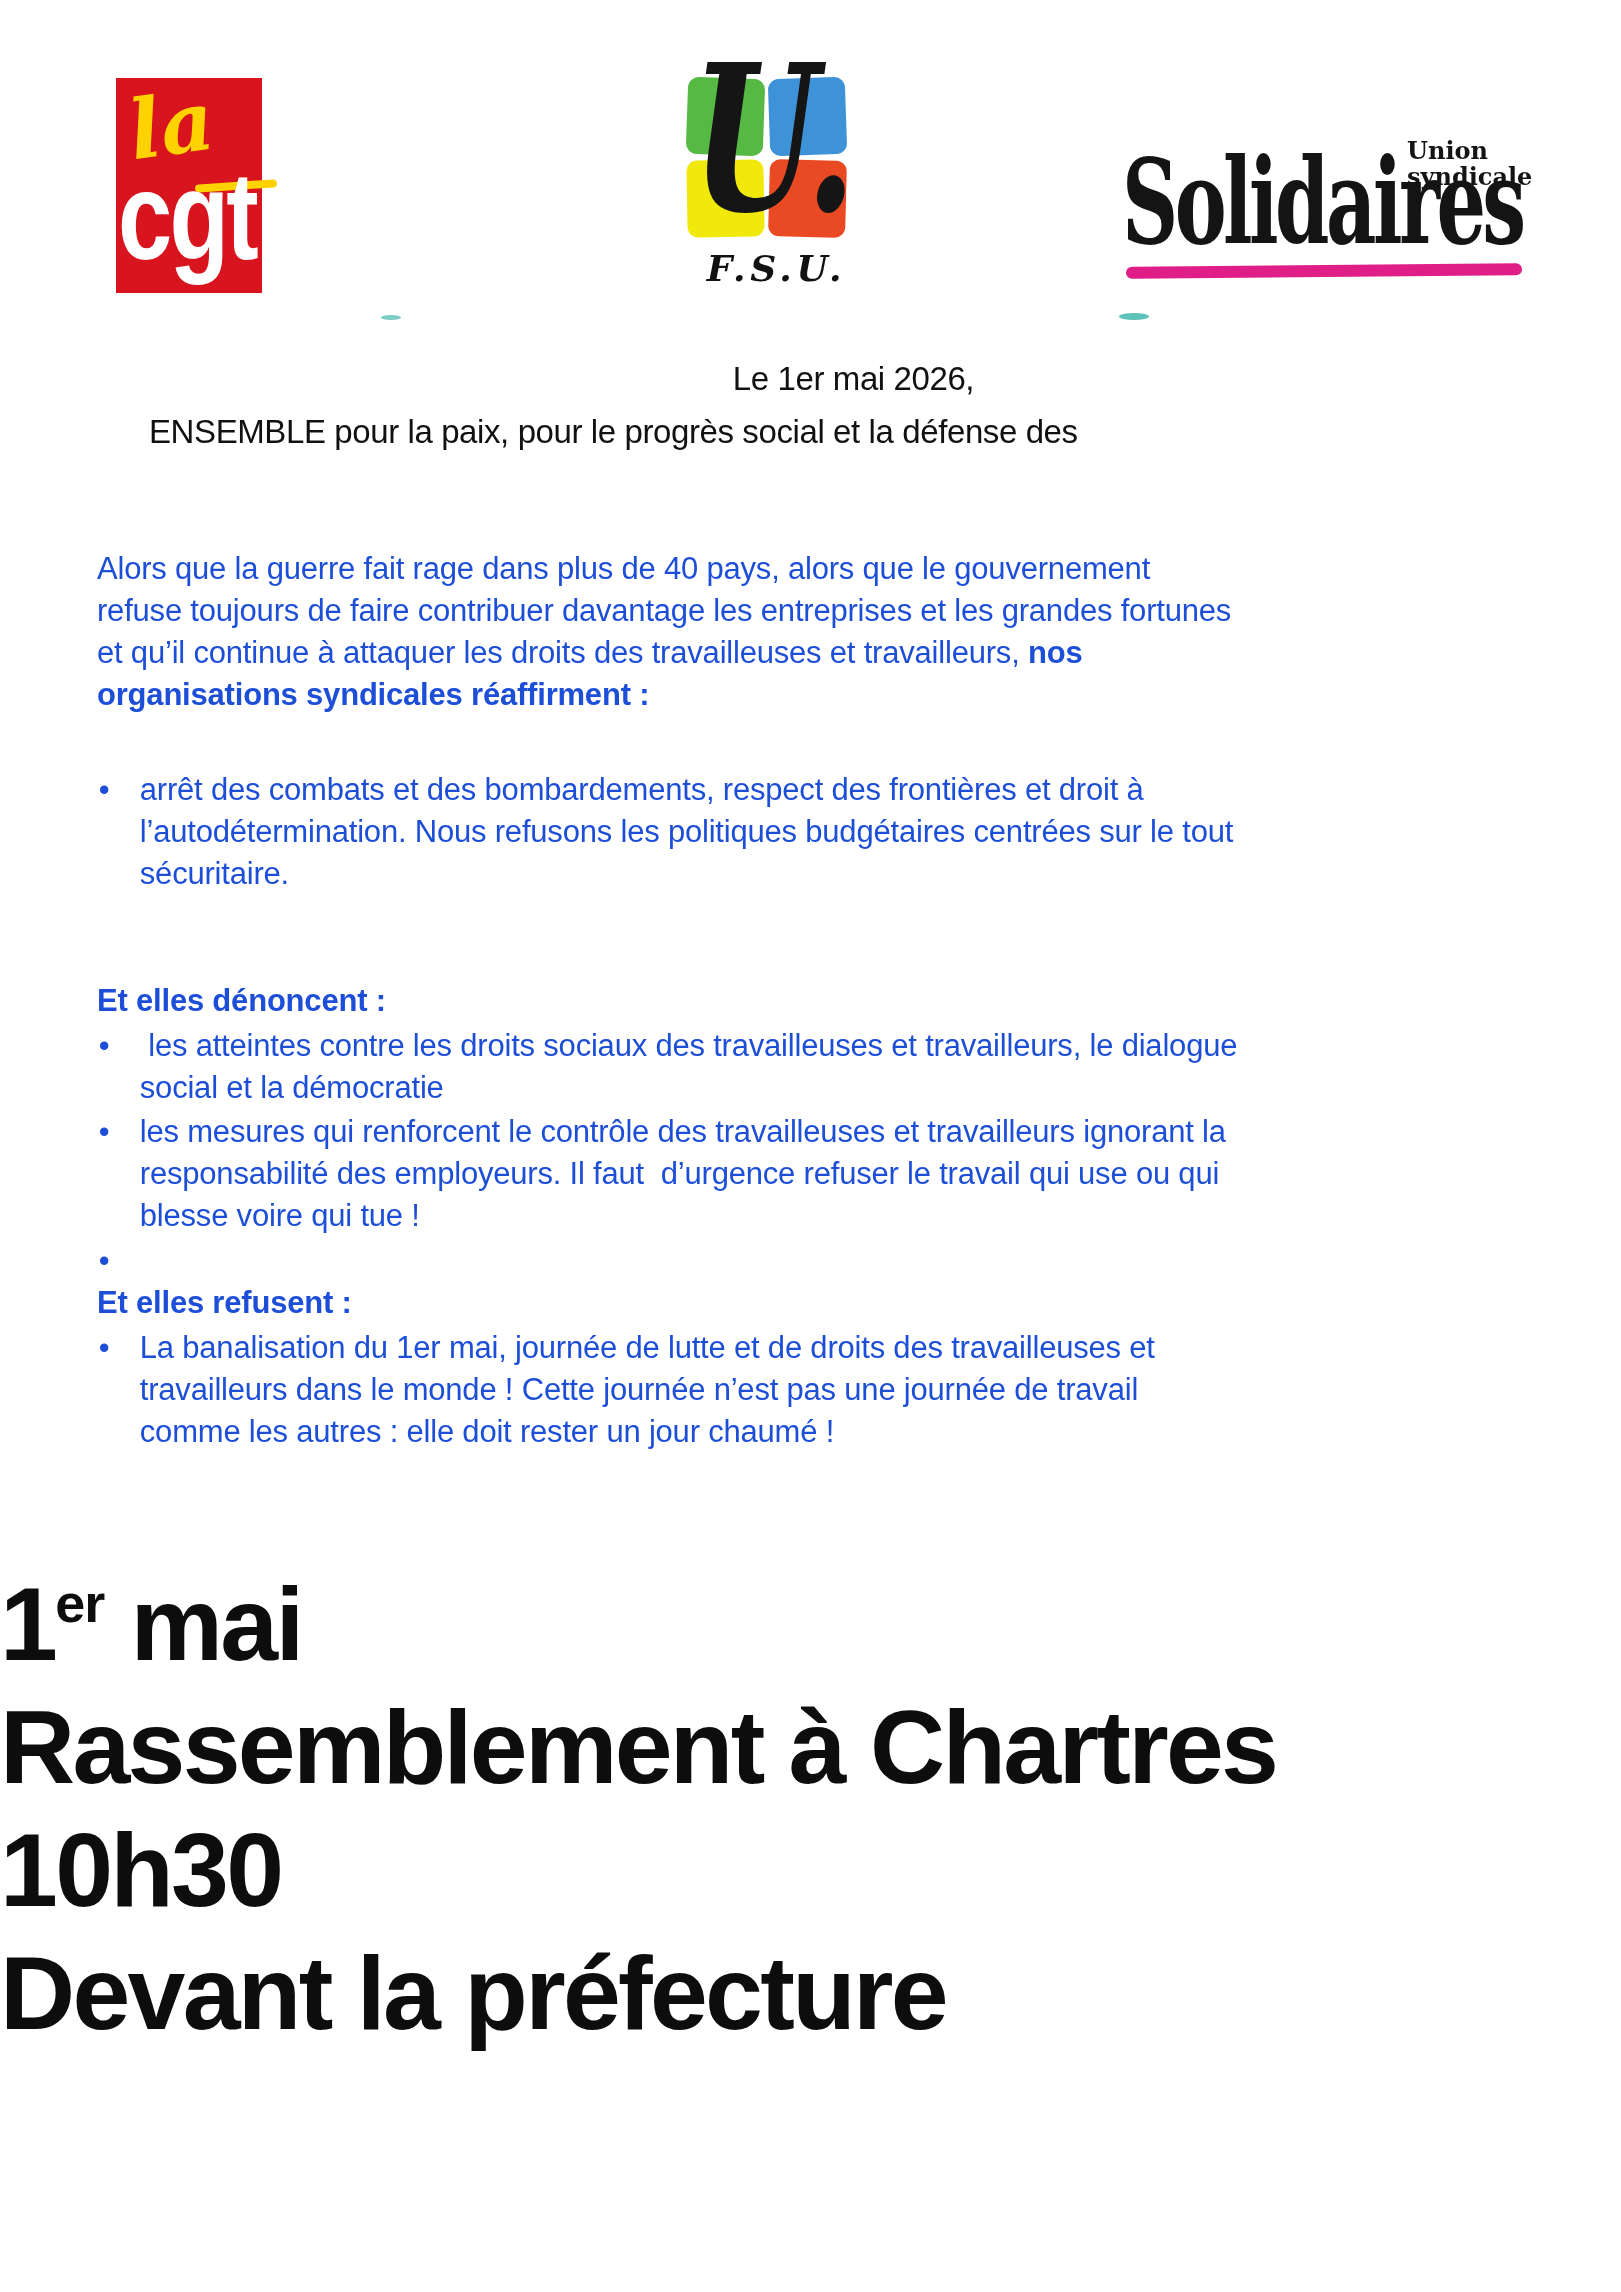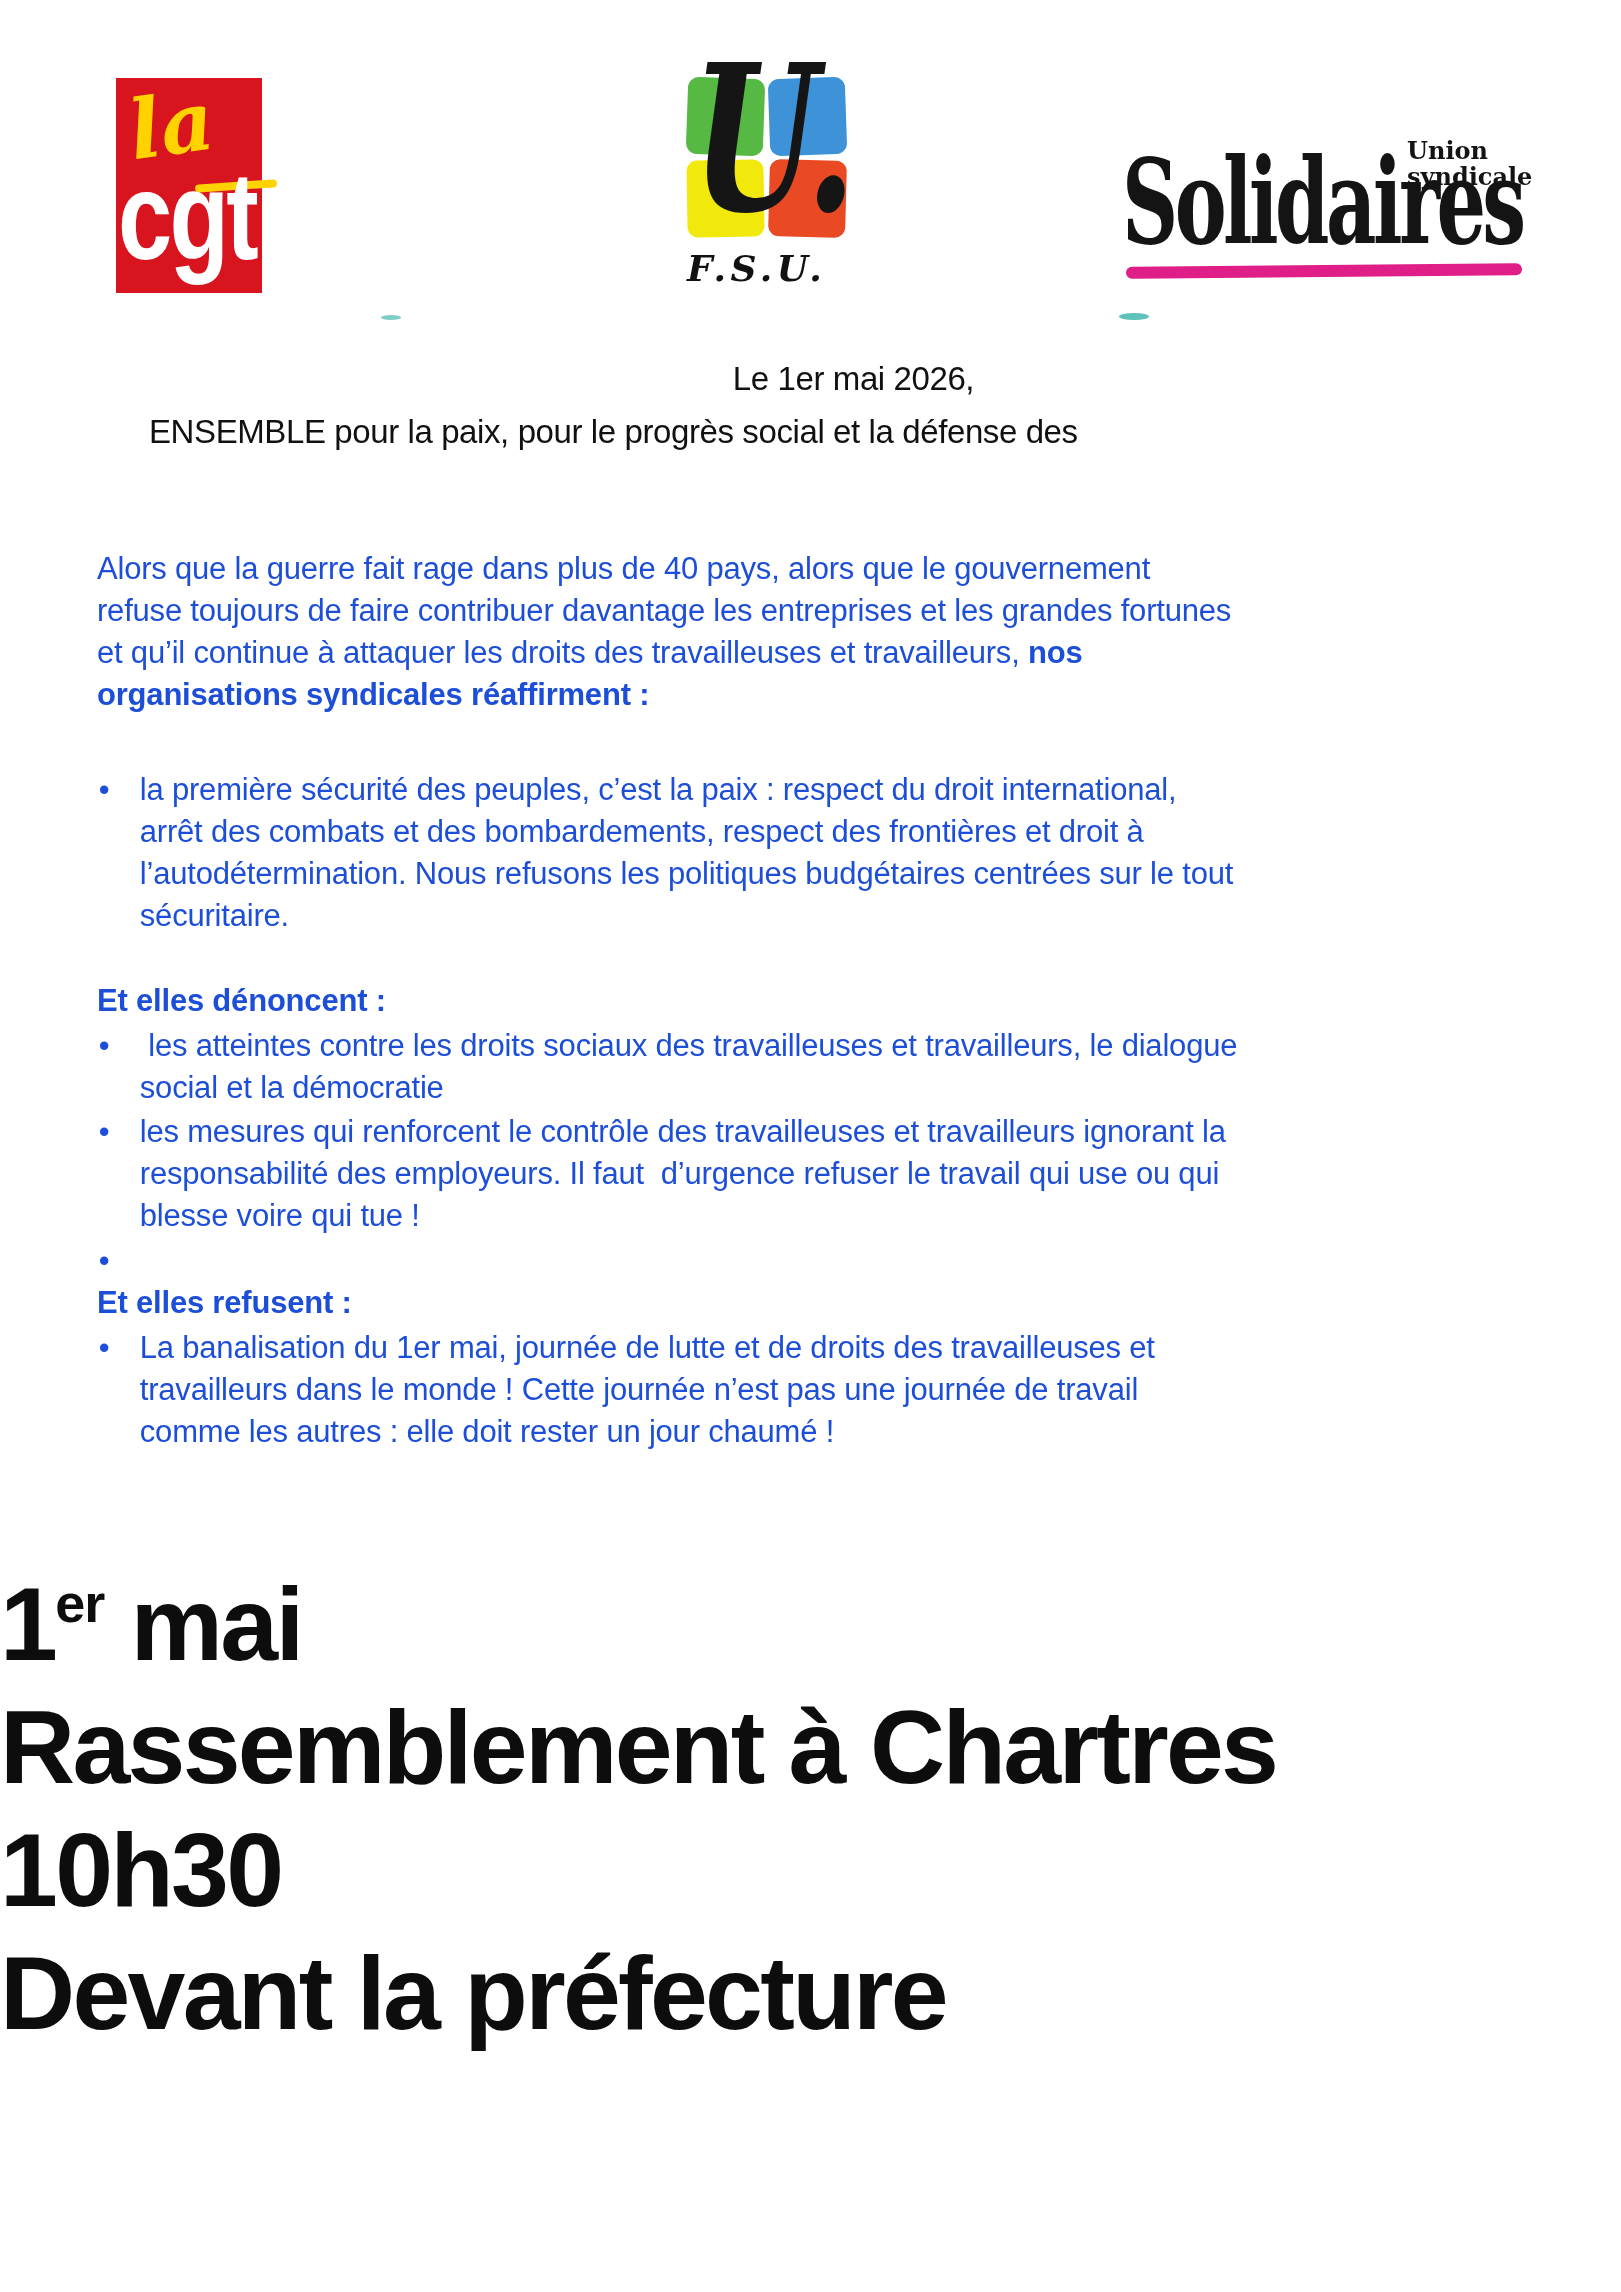--- a/index.html
+++ b/index.html
@@ -18,21 +18,21 @@
 
   .logo-fsu{position:absolute;left:687px;top:78px;width:159px;height:210px;}
   .fsu-grid{position:relative;width:159px;height:159px;}
   .sq{position:absolute;width:77px;height:77px;border-radius:10.7px;}
   .sq.g{left:0;top:0;background:var(--fsu_green,#55b944);transform:rotate(2deg);}
   .sq.b{left:82px;top:0;background:var(--fsu_blue,#3e93d8);transform:rotate(-2deg);}
   .sq.y{left:0;top:82px;background:var(--fsu_yellow,#f2e90c);transform:rotate(-1deg);}
   .sq.r{left:82px;top:82px;background:var(--fsu_red,#e94a23);transform:rotate(1.5deg);}
   .fsu-u{position:absolute;left:5.4px;top:-40px;font:italic 700 202px/202px "DejaVu Serif",serif;
          color:#151515;transform:scaleX(0.72);transform-origin:0 0;}
-  .fsu-label{position:absolute;top:172px;left:0;width:159px;text-align:left;
+  .fsu-label{position:absolute;top:172px;left:0;width:159px;text-align:right;
              font:italic 700 36px/36px "DejaVu Serif",serif;letter-spacing:4.5px;color:#111;}
 
   .logo-sol{position:absolute;left:1115px;top:134px;width:448px;height:197px;margin-left:7px;}
   .sol-tag{position:absolute;left:285px;top:3.6px;font:700 24px/26px "DejaVu Serif",serif;color:#141414;}
   .sol-tag span{display:block;}
   .sol-word{position:absolute;left:0;top:9px;font:700 118px/118px "DejaVu Serif",serif;
             letter-spacing:-5.4px;color:var(--sol_ink,#141414);transform:scaleX(0.66);transform-origin:0 0;}
   .sol-line{position:absolute;left:3.6px;top:131px;width:396px;height:11.6px;border-radius:6.3px;
             background:var(--sol_pink,#df1e87);transform:rotate(-0.5deg);}
 
@@ -107,21 +107,20 @@
     <div class="line">Alors que la guerre fait rage dans plus de 40 pays, alors que le gouvernement</div>
     <div class="line">refuse toujours de faire contribuer davantage les entreprises et les grandes fortunes</div>
     <div class="line"><span>et qu’il continue à attaquer les droits des travailleuses et travailleurs, </span><b>nos</b></div>
     <div class="line"><b>organisations syndicales réaffirment :</b></div>
   </div>
 
   <div class="body-block list-reaffirm">
     <div class="li">
       <span class="marker">•</span>
       <div class="litext">
-        <div class="line">la première sécurité des peuples, c’est la paix : respect du droit international,</div>
         <div class="line">arrêt des combats et des bombardements, respect des frontières et droit à</div>
         <div class="line">l’autodétermination. Nous refusons les politiques budgétaires centrées sur le tout</div>
         <div class="line">sécuritaire.</div>
       </div>
     </div>
   </div>
 
   <div class="body-block sections">
     <div class="h line">Et elles dénoncent :</div>
 

